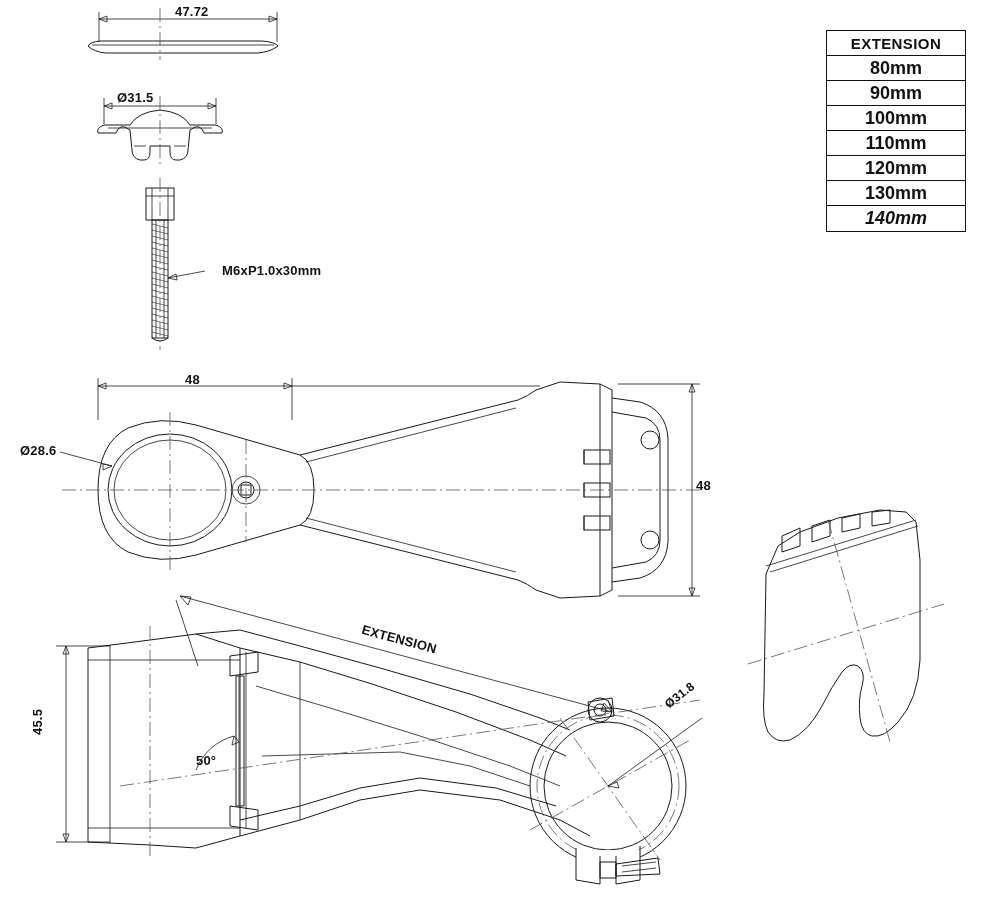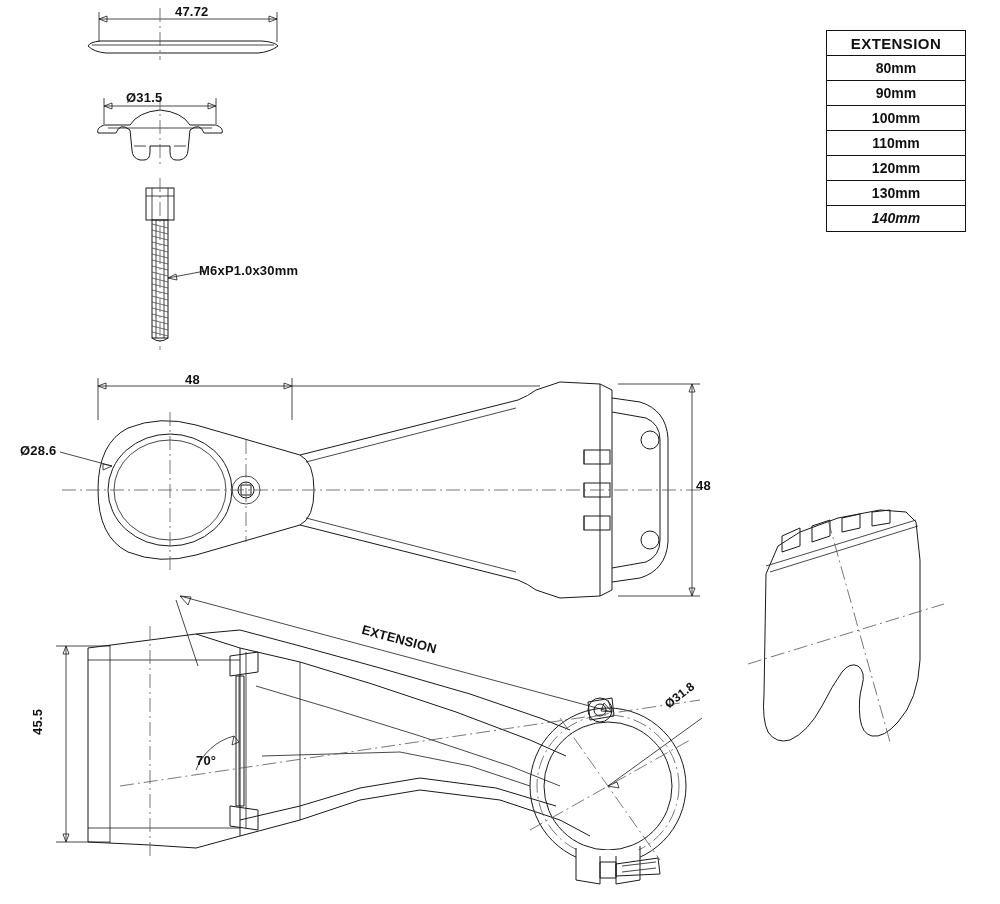--- a/index.html
+++ b/index.html
@@ -52,21 +52,21 @@
     top: 30px;
     width: 140px;
     border: 1.4px solid #111;
     background: #fff;
     box-sizing: border-box;
   }
   #ext-table .row {
     height: 25px;
     line-height: 25px;
     text-align: center;
-    font-size: 14px;
+    font-size: 18px;
     font-weight: bold;
     color: #111;
     border-bottom: 1.2px solid #111;
     box-sizing: border-box;
   }
   #ext-table .row:last-child { border-bottom: none; font-style: italic; }
   #ext-table .head {
     font-size: 15px;
     letter-spacing: 0.4px;
   }
@@ -271,33 +271,33 @@
     </g>
 
     <g>
       <path class="dim" d="M608 786 L702 718"></path>
       <path class="dim" d="M608 786 l9 -4 l2 6 z" fill="#1a1a1a"></path>
     </g>
   </svg>
 
   <div class="label" style="left:175px; top:4px;">47.72</div>
 
-  <div class="label" style="left:126px; top:90px;">Ø31.5</div>
-
-  <div class="label" style="left:199px; top:263px;">M6xP1.0x30mm</div>
+  <div class="label" style="left:117px; top:90px;">Ø31.5</div>
+
+  <div class="label" style="left:222px; top:263px;">M6xP1.0x30mm</div>
 
   <div class="label" style="left:185px; top:372px;">48</div>
 
   <div class="label" style="left:20px; top:443px;">Ø28.6</div>
 
   <div class="label" style="left:696px; top:478px;">48</div>
 
   <div class="label" style="left:30px; top:735px; transform: rotate(-90deg); transform-origin: left top;">45.5</div>
 
-  <div class="label" style="left:196px; top:753px;">70°</div>
+  <div class="label" style="left:196px; top:753px;">50°</div>
 
   <div class="label" style="left:364px; top:622px; transform: rotate(15deg); transform-origin: left top;">EXTENSION</div>
 
   <div class="label sm" style="left:662px; top:700px; transform: rotate(-38deg); transform-origin: left top;">Ø31.8</div>
 
   <div id="ext-table">
     <div class="row head">EXTENSION</div>
     <div class="row">80mm</div>
     <div class="row">90mm</div>
     <div class="row">100mm</div>

